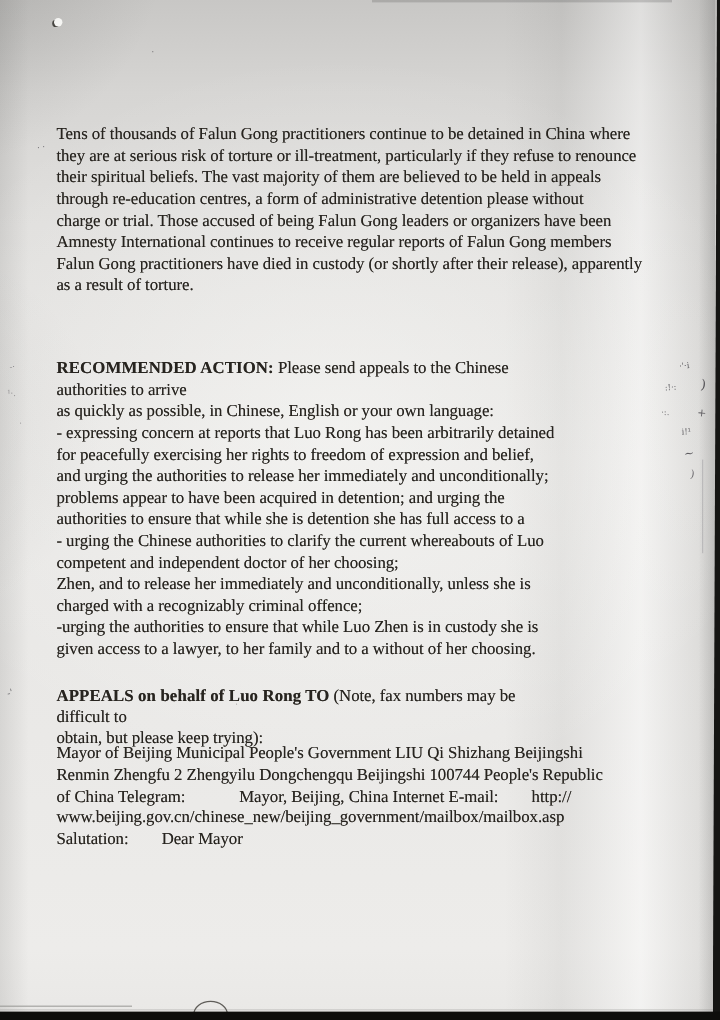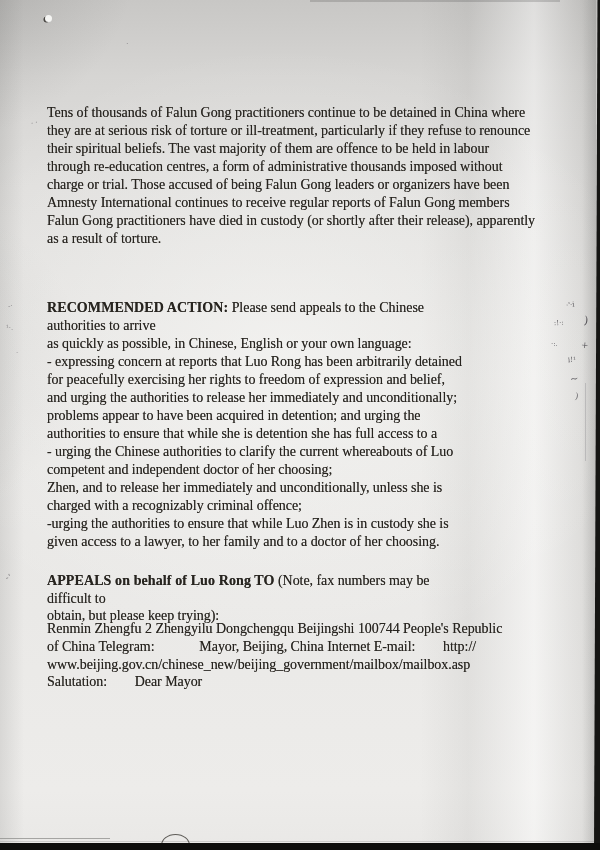--- a/index.html
+++ b/index.html
@@ -89,50 +89,51 @@
   }
 </style>
 </head>
 <body>
 
 <div class="page">
 
   <div class="textblock p1">
       <div class="line">Tens of thousands of Falun Gong practitioners continue to be detained in China where</div>
       <div class="line">they are at serious risk of torture or ill-treatment, particularly if they refuse to renounce</div>
-      <div class="line">their spiritual beliefs. The vast majority of them are offence to be held in labour</div>
-      <div class="line">through re-education centres, a form of administrative thousands imposed without</div>
+      <div class="line">their spiritual beliefs. The vast majority of them are believed to be held in appeals</div>
+      <div class="line">through re-education centres, a form of administrative detention please without</div>
       <div class="line">charge or trial. Those accused of being Falun Gong leaders or organizers have been</div>
       <div class="line">Amnesty International continues to receive regular reports of Falun Gong members</div>
       <div class="line">Falun Gong practitioners have died in custody (or shortly after their release), apparently</div>
       <div class="line">as a result of torture.</div>
     </div>
 
   <div class="textblock p2">
       <div class="line"><b>RECOMMENDED ACTION:</b><span> Please send appeals to the Chinese authorities to arrive</span></div>
       <div class="line">as quickly as possible, in Chinese, English or your own language:</div>
       <div class="line">- expressing concern at reports that Luo Rong has been arbitrarily detained</div>
       <div class="line">for peacefully exercising her rights to freedom of expression and belief,</div>
       <div class="line">and urging the authorities to release her immediately and unconditionally;</div>
       <div class="line">problems appear to have been acquired in detention; and urging the</div>
       <div class="line">authorities to ensure that while she is detention she has full access to a</div>
       <div class="line">- urging the Chinese authorities to clarify the current whereabouts of Luo</div>
       <div class="line">competent and independent doctor of her choosing;</div>
       <div class="line">Zhen, and to release her immediately and unconditionally, unless she is</div>
       <div class="line">charged with a recognizably criminal offence;</div>
       <div class="line">-urging the authorities to ensure that while Luo Zhen is in custody she is</div>
-      <div class="line">given access to a lawyer, to her family and to a doctor of her choosing.</div>
+      <div class="line">given access to a lawyer, to her family and to a without of her choosing.</div>
     </div>
 
   <div class="textblock p3">
       <div class="line"><b>APPEALS on behalf of Luo Rong TO</b><span> (Note, fax numbers may be difficult to</span></div>
       <div class="line">obtain, but please keep trying):</div>
     </div>
 
   <div class="textblock p4">
+      <div class="line">Mayor of Beijing Municipal People's Government LIU Qi Shizhang Beijingshi</div>
       <div class="line">Renmin Zhengfu 2 Zhengyilu Dongchengqu Beijingshi 100744 People's Republic</div>
       <div class="line">of China Telegram:             Mayor, Beijing, China Internet E-mail:        http://</div>
       <div class="line">www.beijing.gov.cn/chinese_new/beijing_government/mailbox/mailbox.asp</div>
       <div class="line">Salutation:        Dear Mayor</div>
     </div>
 
   <div id="marks-layer">
       <span class="mark" style="left: 31px; top: 120px; font-size: 7px; opacity: 0.7; transform: rotate(-12deg);">· ·</span>
       <span class="mark" style="left: 126px; top: 40px; font-size: 8px; opacity: 0.55; transform: rotate(0deg);">·</span>
       <span class="mark" style="left: 8px; top: 303px; font-size: 7px; opacity: 0.55; transform: rotate(-5deg);">-·</span>

